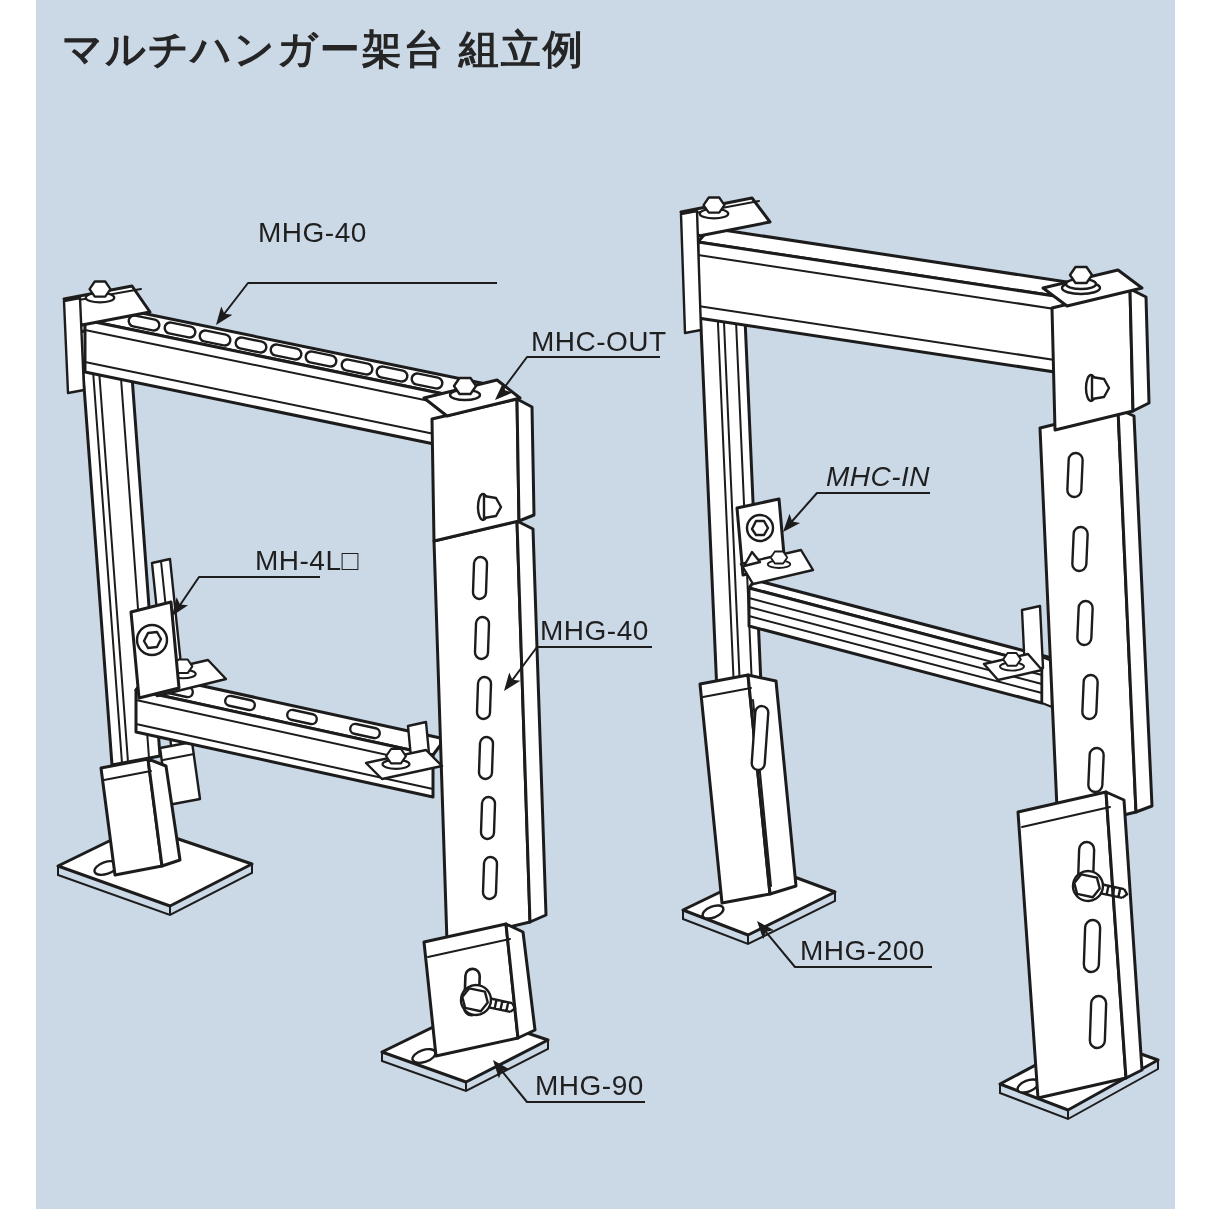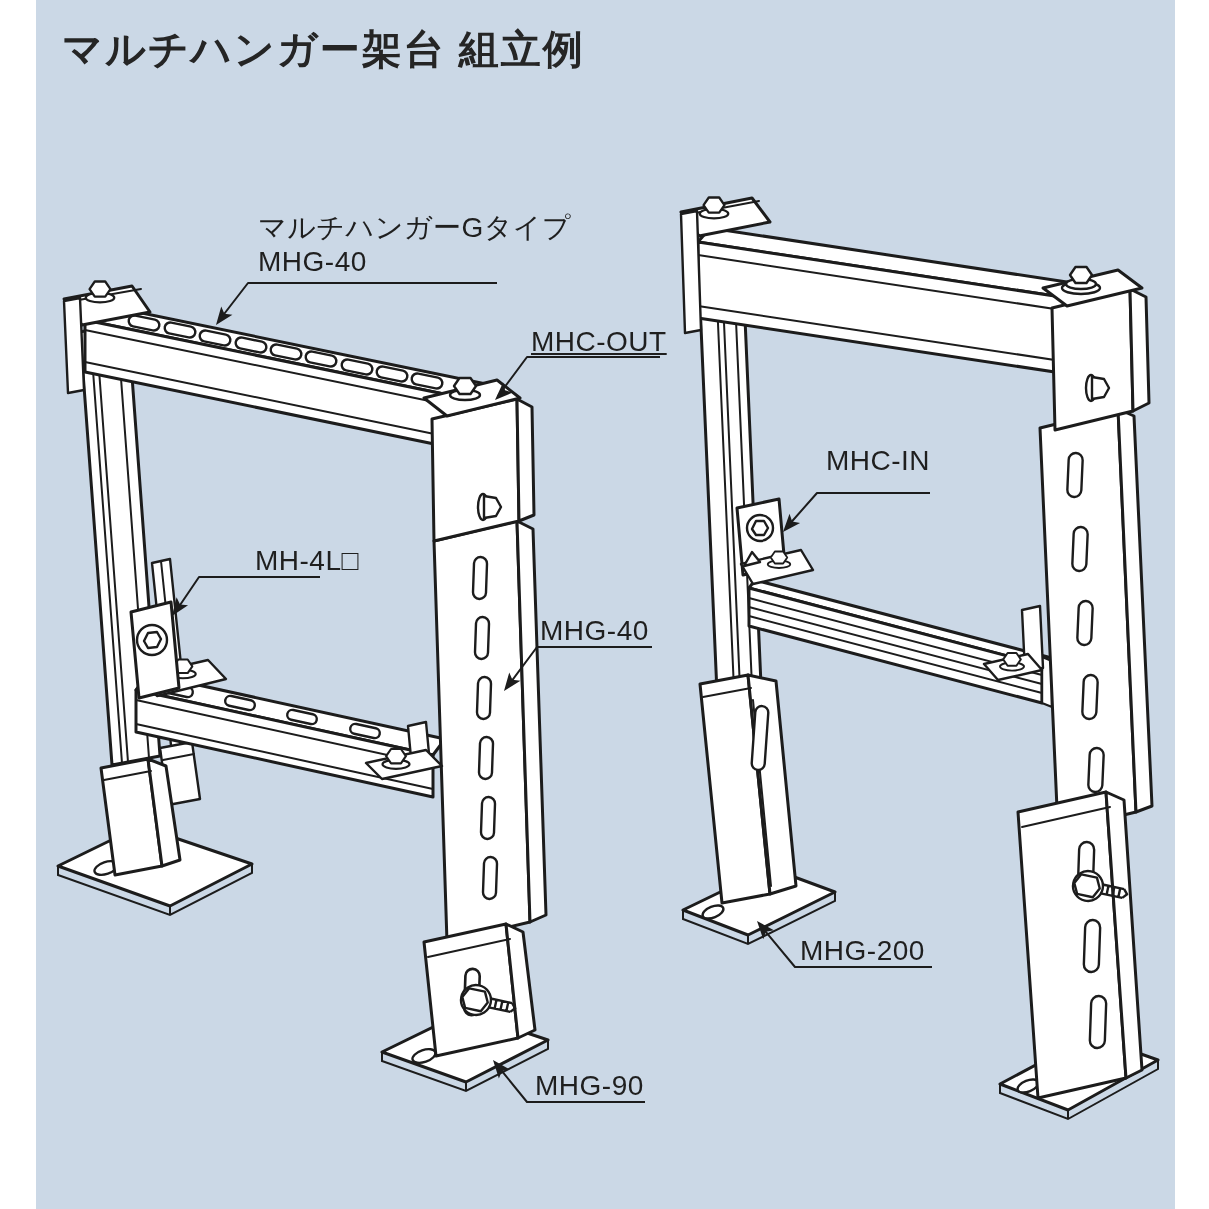--- a/index.html
+++ b/index.html
@@ -257,24 +257,23 @@
     <use class="ah" href="#arrowhead" transform="translate(757,921) rotate(50)"></use>
 
     <path class="leader" d="M645,1102 L527,1102 L497,1065"></path>
     <use class="ah" href="#arrowhead" transform="translate(493,1060) rotate(51)"></use>
   </g>
 </svg>
 
 <div class="title">マルチハンガー架台 組立例</div>
 
 <div class="lbl" style="left:258px;top:213px;">
-  <div>マルチハンガーGタイプ</div>
   <div style="margin-top:5px;">MHG-40</div>
 </div>
 
-<div class="lbl" style="left:531px;top:327px;text-decoration:underline;">MHC-OUT</div>
+<div class="lbl" style="left:531px;top:327px;">MHC-OUT</div>
 <div class="lbl" style="left:215px;top:546px;margin-left:40px;">MH-4L□</div>
 <div class="lbl" style="left:540px;top:616px;">MHG-40</div>
-<div class="lbl" style="left:826px;top:446px;">MHC-IN</div>
+<div class="lbl" style="left:826px;top:462px;font-style:italic;">MHC-IN</div>
 <div class="lbl" style="left:800px;top:936px;">MHG-200</div>
 <div class="lbl" style="left:535px;top:1071px;">MHG-90</div>
 
 </div>
 
 </body></html>

